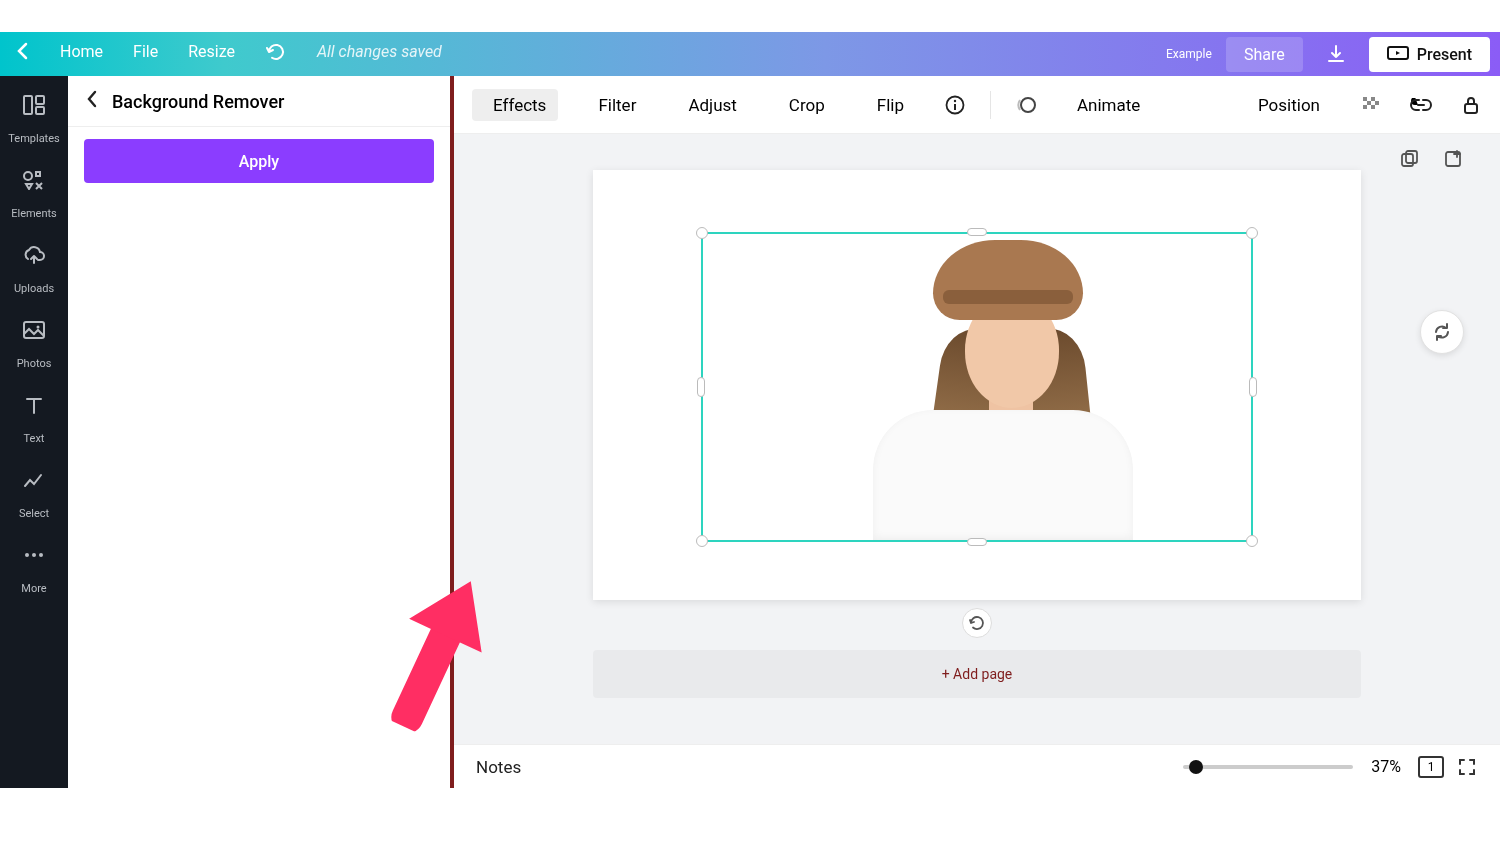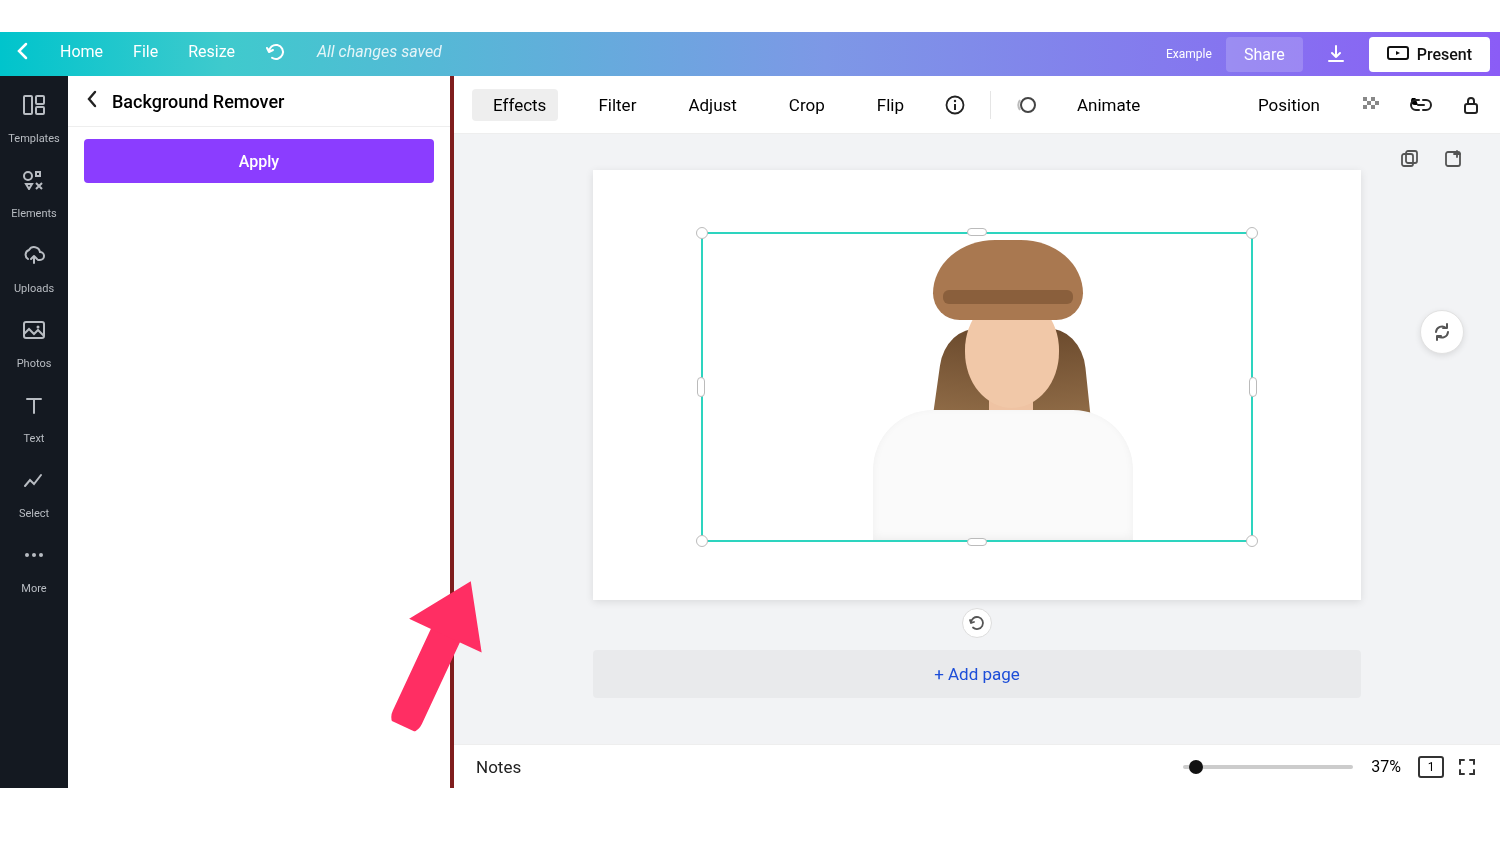--- a/index.html
+++ b/index.html
@@ -61,21 +61,21 @@
   .sel-box .h-mb{left:50%;bottom:-6px;transform:translateX(-50%);width:20px;height:8px;border-radius:4px}
   .person { position:absolute; left:50%; bottom:0; transform:translateX(-40%); width:260px; height:300px;}
   .person .hat{position:absolute; top:0; left:60px; width:150px; height:80px; background:#a97850; border-radius:70px 70px 30px 30px/60px 60px 30px 30px;}
   .person .hatband{position:absolute; top:50px; left:70px; width:130px; height:14px; background:#8a5f3c; border-radius:6px;}
   .person .face{position:absolute; top:56px; left:92px; width:94px; height:112px; background:#f1c8a8; border-radius:48% 48% 50% 50%;}
   .person .hairL{position:absolute; top:88px; left:62px; width:58px; height:150px; background:linear-gradient(#6b4a2d,#a88258); border-radius:40px 20px 30px 40px / 50px 30px 50px 60px; transform:rotate(8deg);}
   .person .hairR{position:absolute; top:88px; left:156px; width:60px; height:150px; background:linear-gradient(#6b4a2d,#a88258); border-radius:20px 40px 40px 30px / 30px 50px 60px 50px; transform:rotate(-6deg);}
   .person .shirt{position:absolute; bottom:0; left:0; width:260px; height:130px; background:#fafafa; border-radius:60px 60px 0 0; box-shadow:inset 0 -2px 8px rgba(0,0,0,.05);}
   .person .neck{position:absolute; top:154px; left:116px; width:44px; height:40px; background:#efc3a3; border-radius:0 0 20px 20px;}
   .rotate-btn{width:30px;height:30px;border:1px solid #ddd;border-radius:50%;background:#fff;display:flex;align-items:center;justify-content:center;margin-top:8px;cursor:pointer;}
-  .addpage{width:768px;height:48px;margin-top:12px;background:#e9eaec;border-radius:4px;display:flex;align-items:center;justify-content:center;font-size:17px;color:#1d4ed8;cursor:pointer;}
+  .addpage{width:768px;height:48px;margin-top:12px;background:#e9eaec;border-radius:4px;display:flex;align-items:center;justify-content:center;font-size:14px;color:#7f1d1d;cursor:pointer;}
   .page-actions{position:absolute; top:14px; right:36px; display:flex; gap:22px;}
   .page-actions .pa{width:22px;height:22px;display:flex;align-items:center;justify-content:center;cursor:pointer;color:#555;}
   .fab{position:absolute; right:36px; top:176px; width:44px;height:44px;background:#fff;border:1px solid #e2e2e2;border-radius:50%;display:flex;align-items:center;justify-content:center;box-shadow:0 2px 6px rgba(0,0,0,.1);cursor:pointer;}
   .bottombar{position:absolute;left:454px;right:0;bottom:56px;height:44px;border-top:1px solid #eee;display:flex;align-items:center;padding:0 22px;background:#fff;}
   .bottombar .notes{font-size:17px;color:#222;cursor:pointer;}
   .bottombar .spacer{flex:1;}
   .zoom-slider{width:170px;height:4px;background:#ccc;border-radius:2px;position:relative;margin-right:18px;}
   .zoom-slider .dot{position:absolute; top:-5px; left:6px; width:14px;height:14px;background:#111;border-radius:50%;}
   .zoom-pct{font-size:16px;margin-right:17px;}
   .grid-ico{width:26px;height:22px;border:2px solid #333;border-radius:3px;display:flex;align-items:center;justify-content:center;font-size:12px;cursor:pointer;margin-right:12px;}

